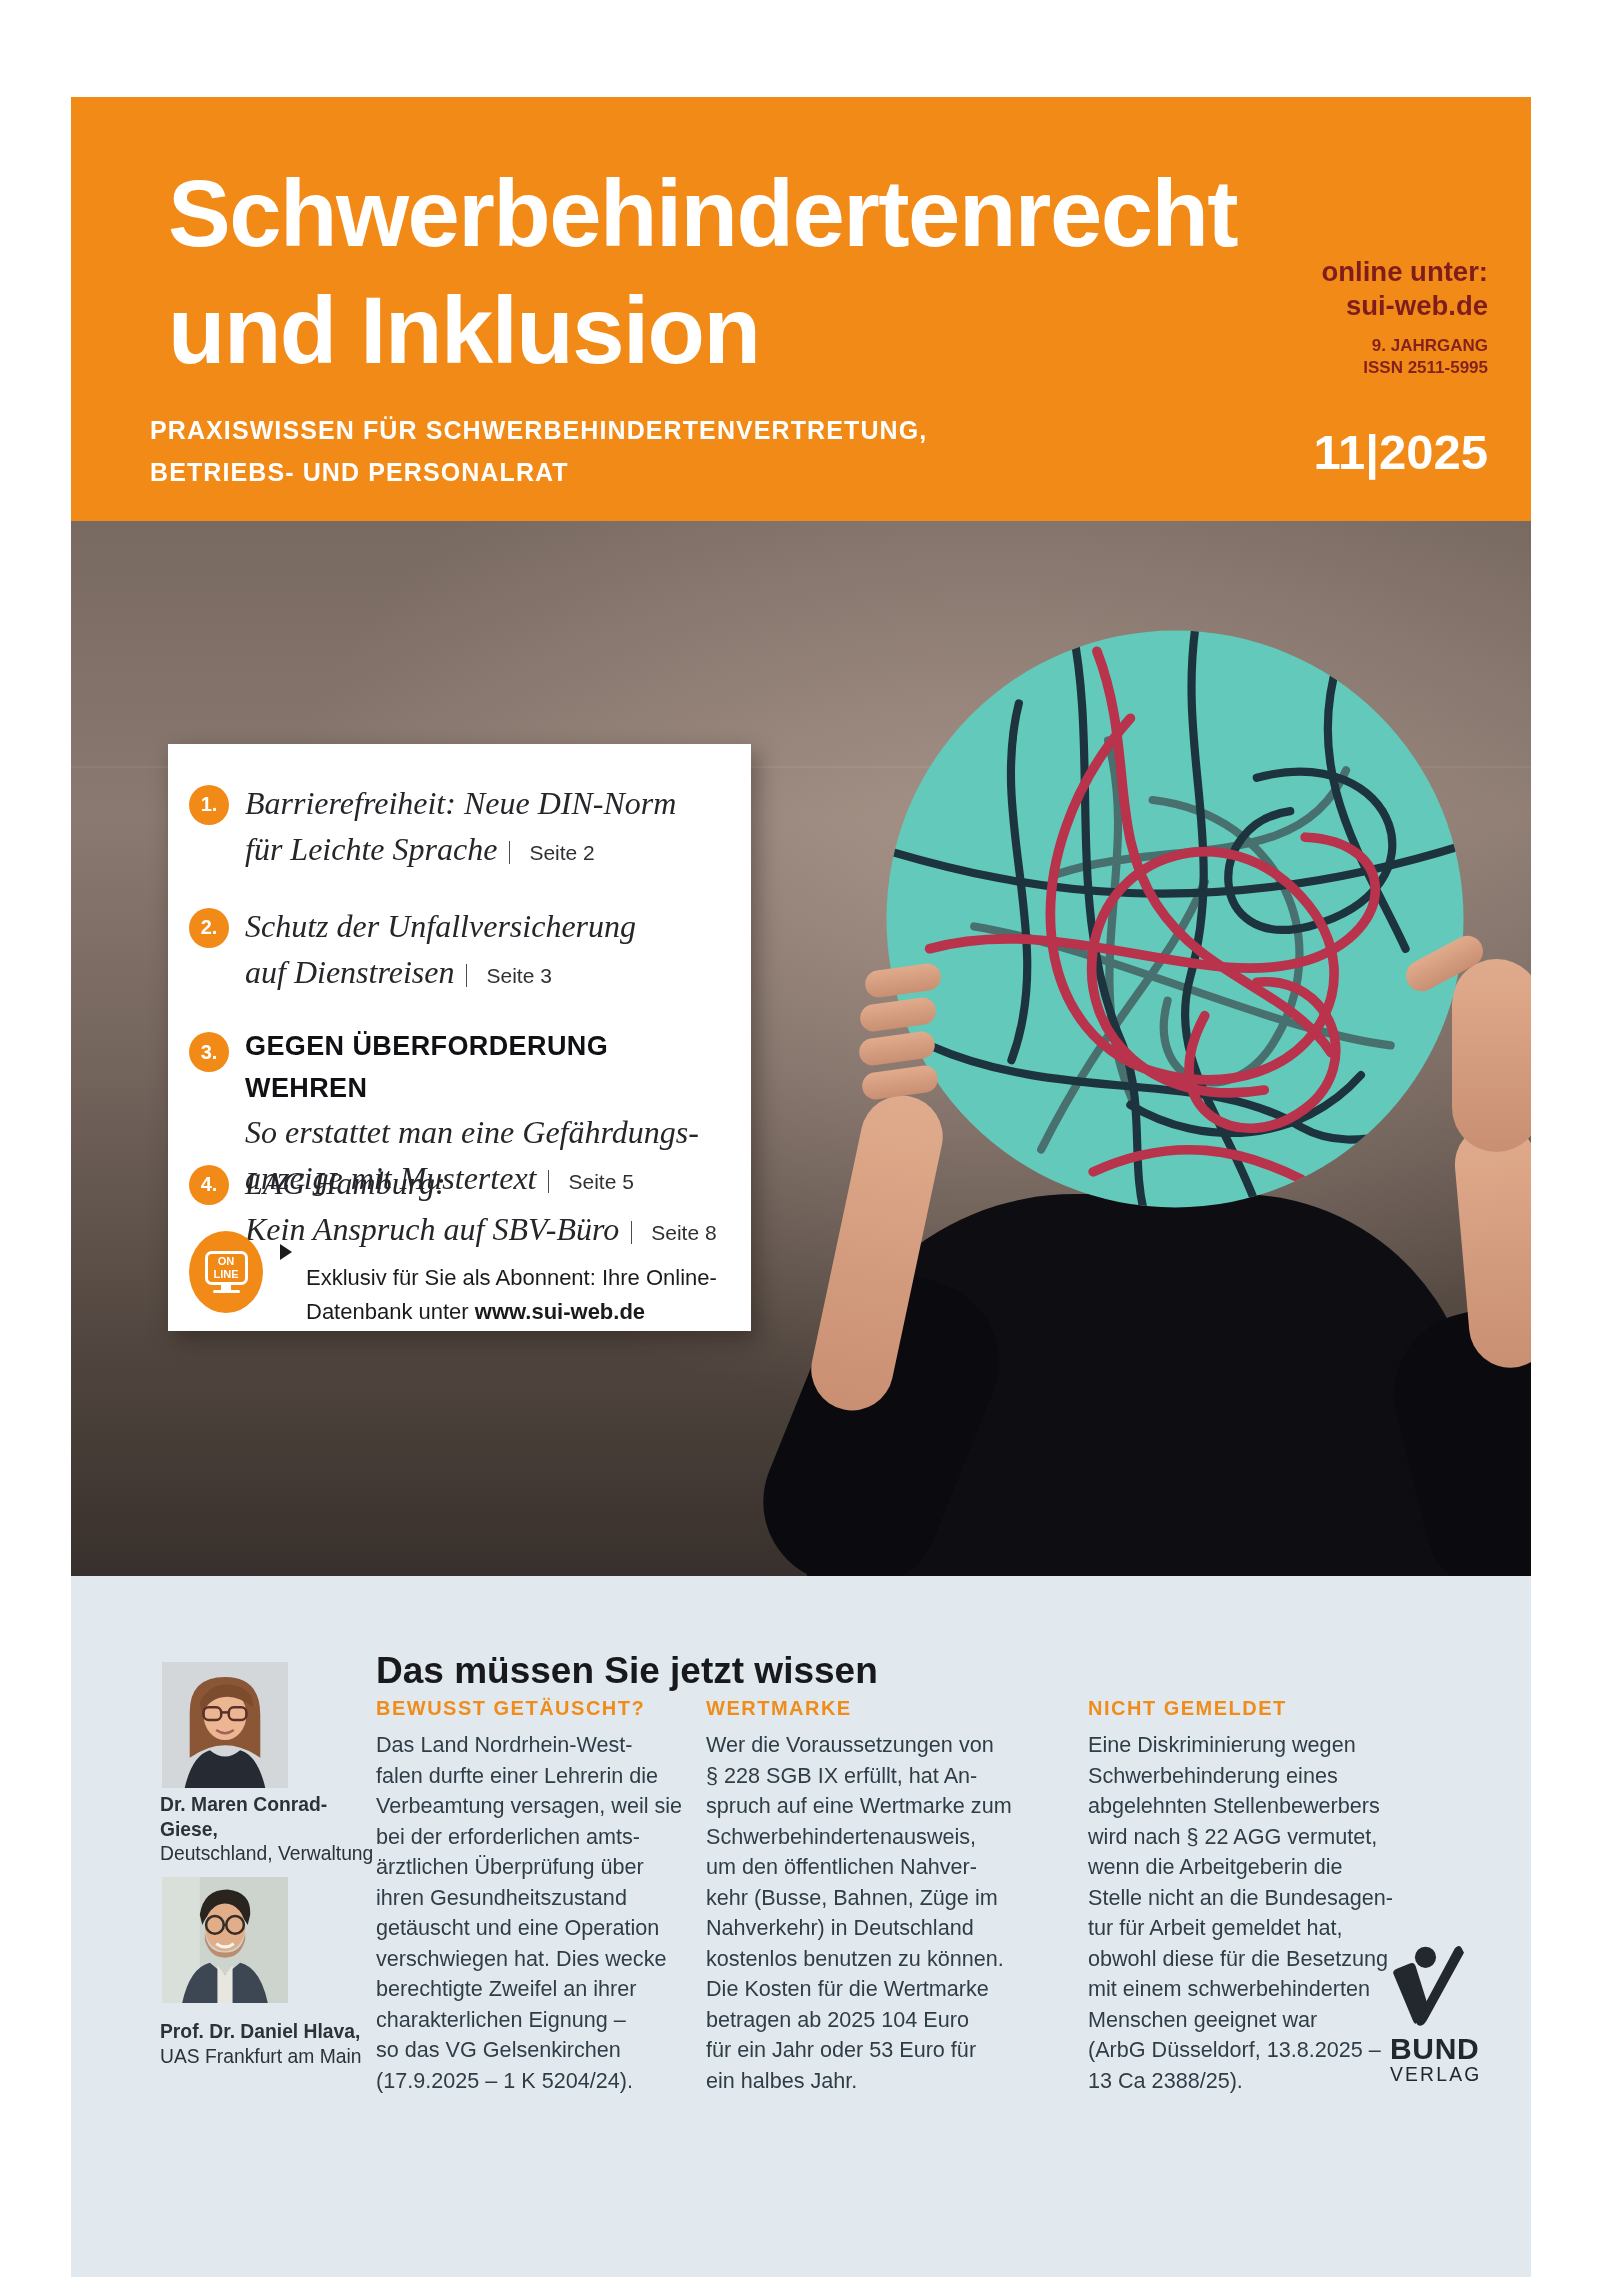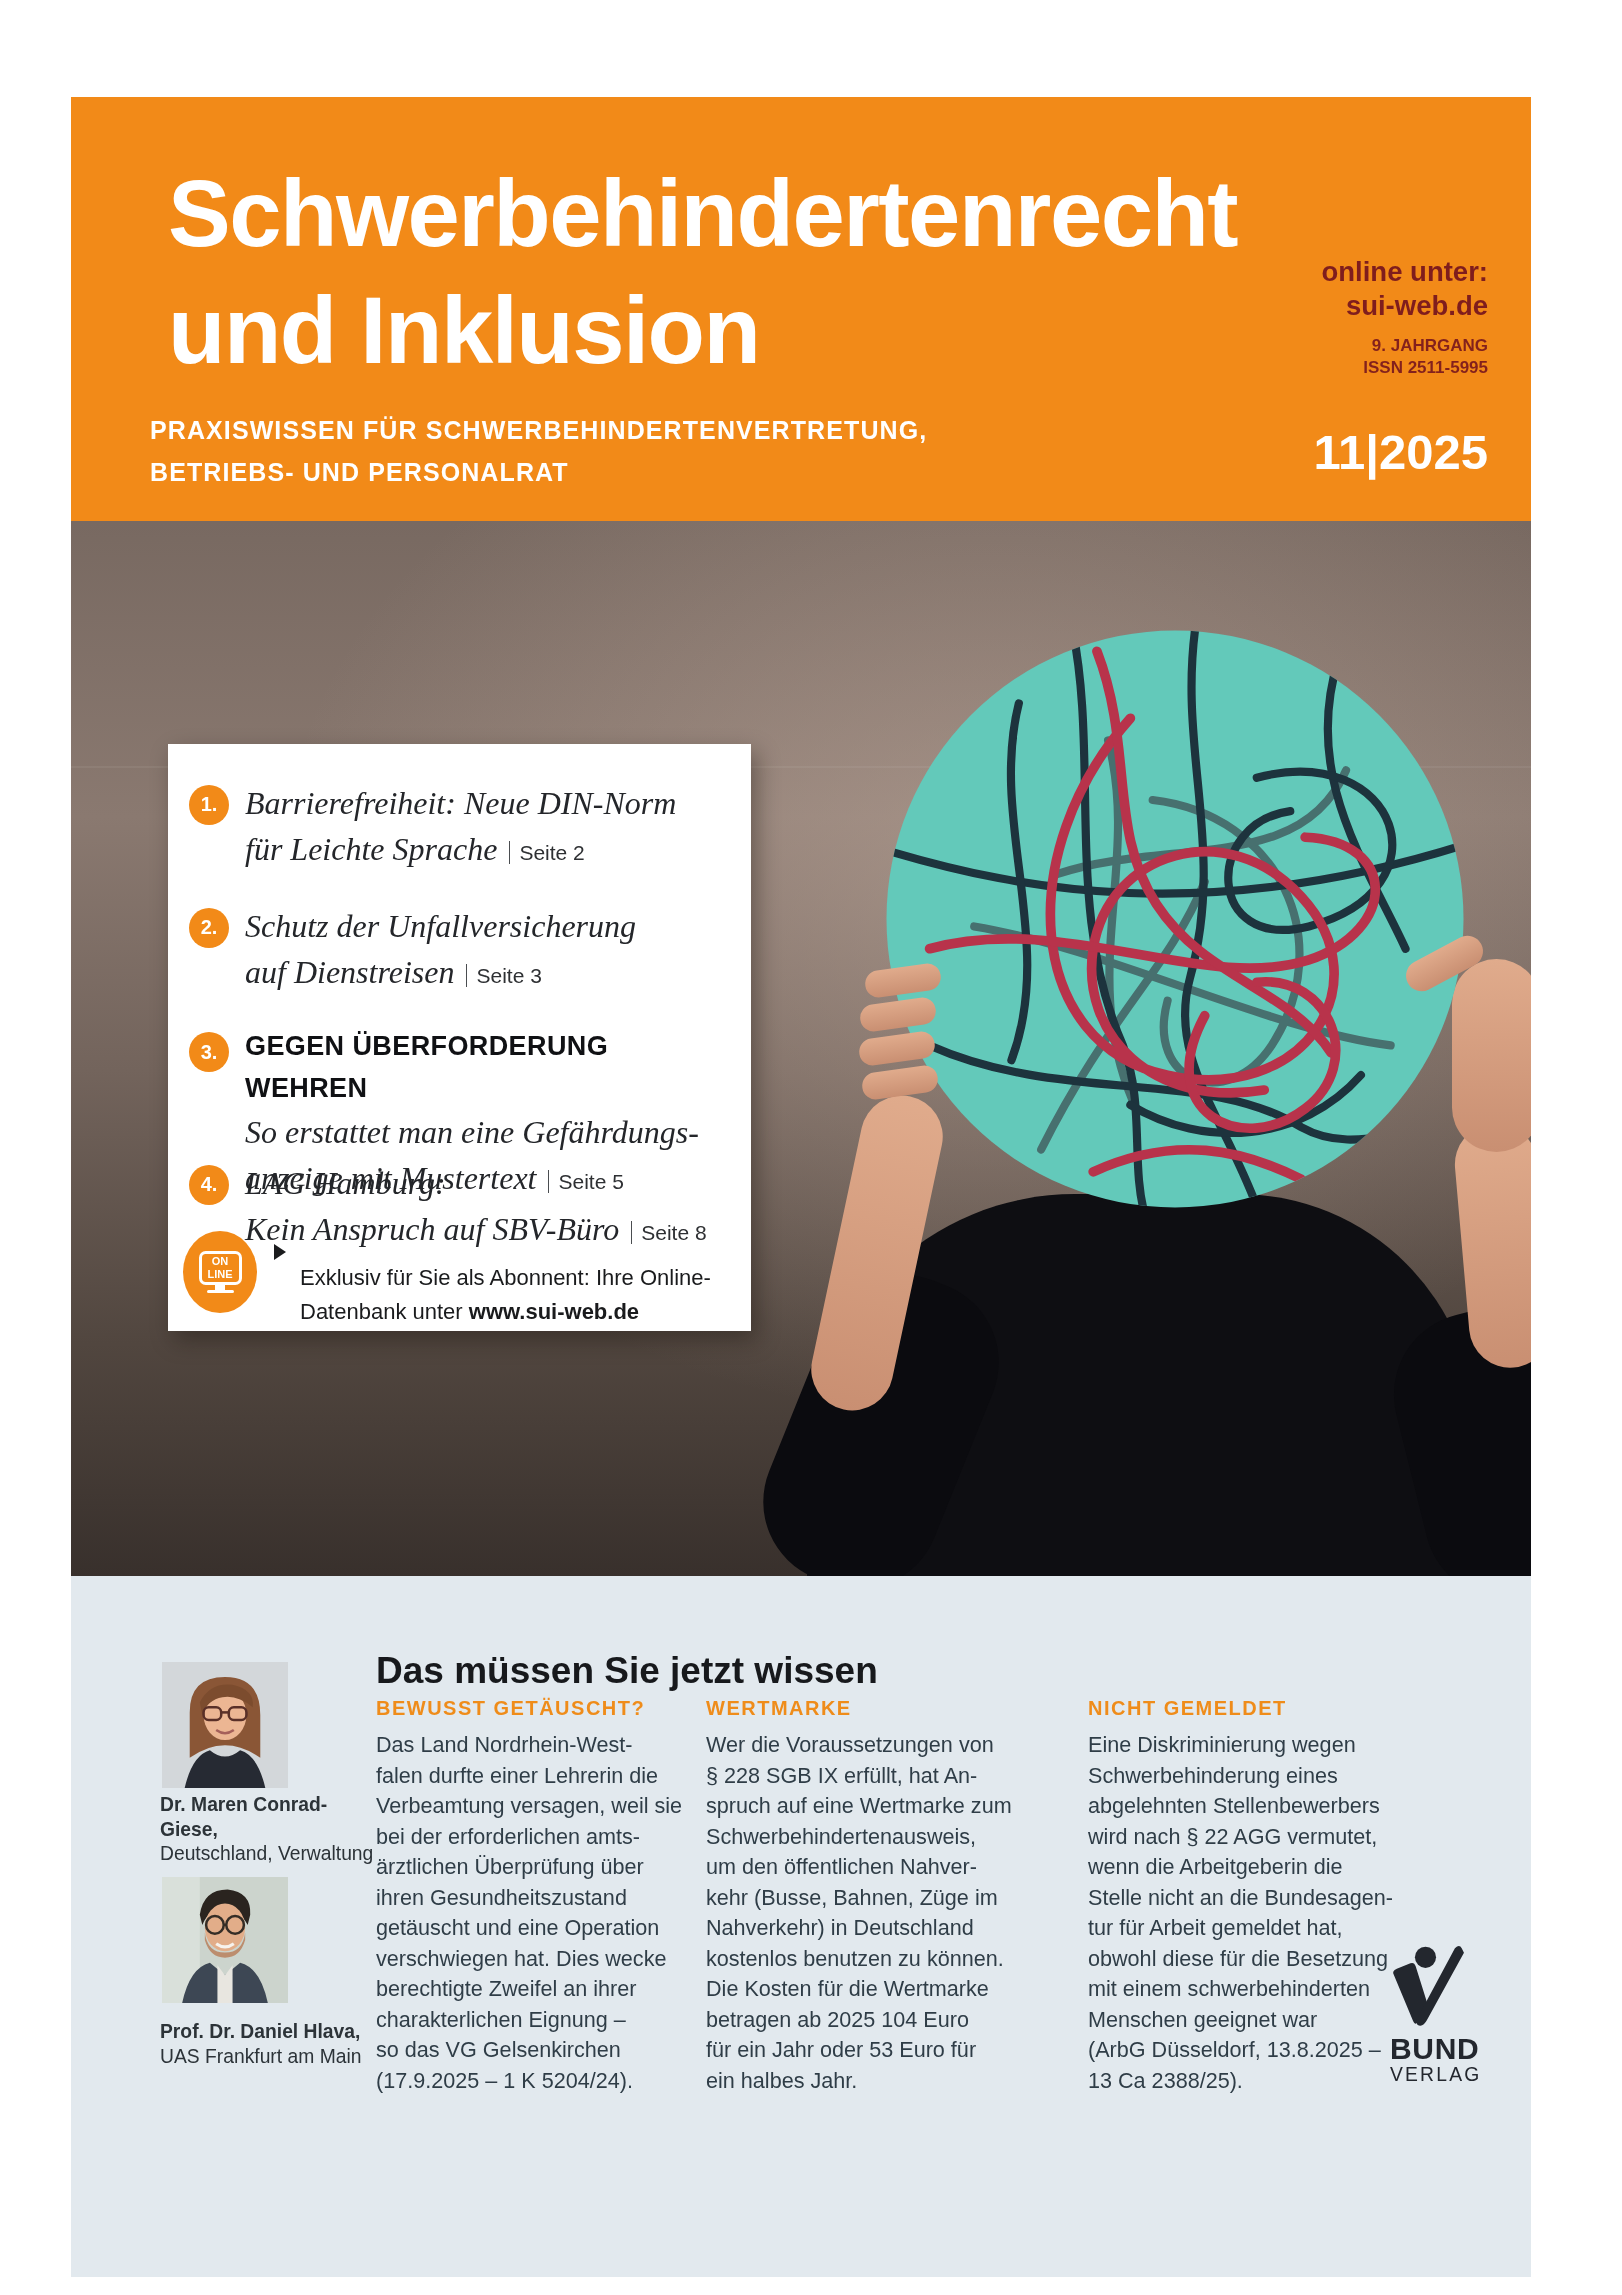--- a/index.html
+++ b/index.html
@@ -47,22 +47,22 @@
   .toc-item{position:absolute;left:0;width:583px;}
   .num-badge{position:absolute;left:21px;top:4.5px;width:40px;height:40px;border-radius:50%;
              background:#f28a18;color:#fff;font-weight:bold;font-size:20px;
              display:flex;align-items:center;justify-content:center;}
   .toc-text{position:absolute;left:77px;top:0;width:490px;
             font-family:"Liberation Serif",serif;font-style:italic;
             font-size:32px;line-height:46px;color:#24262a;}
   .toc-head{font-family:"Liberation Sans",sans-serif;font-style:normal;font-weight:bold;
             font-size:27px;line-height:42px;letter-spacing:0.4px;color:#101114;}
   .pageref{font-family:"Liberation Sans",sans-serif;font-style:normal;font-size:21px;
-           color:#2e3033;border-left:1.5px solid #4a4d50;padding-left:9px;margin-left:12px;}
-  .online-note{position:absolute;left:15px;top:487px;width:550px;height:89px;}
+           color:#2e3033;border-left:1.5px solid #4a4d50;padding-left:19px;margin-left:12px;}
+  .online-note{position:absolute;left:21px;top:487px;width:550px;height:89px;}
   .online-badge{position:absolute;left:0;top:0;width:74px;height:82px;border-radius:50%;
                 background:#f28a18;display:flex;flex-direction:column;align-items:center;justify-content:center;}
   .monitor{width:43px;height:34px;border:3px solid #fff;border-radius:6.7px;color:#fff;
            font-size:11px;font-weight:bold;line-height:12.6px;text-align:center;padding-top:1.5px;box-sizing:border-box;}
   .mon-stand{width:10.4px;height:5.2px;background:#fff;}
   .mon-base{width:27px;height:3.7px;background:#fff;border-radius:1.5px;}
   .tri{position:absolute;left:91px;top:13.4px;width:0;height:0;
        border-top:8.2px solid transparent;border-bottom:8.2px solid transparent;border-left:12px solid #1a1b1d;}
   .online-text{position:absolute;left:117px;top:1.5px;width:424px;font-size:22px;line-height:34px;color:#1a1b1d;margin-top:28px;}
   .online-text b{font-weight:bold;}

